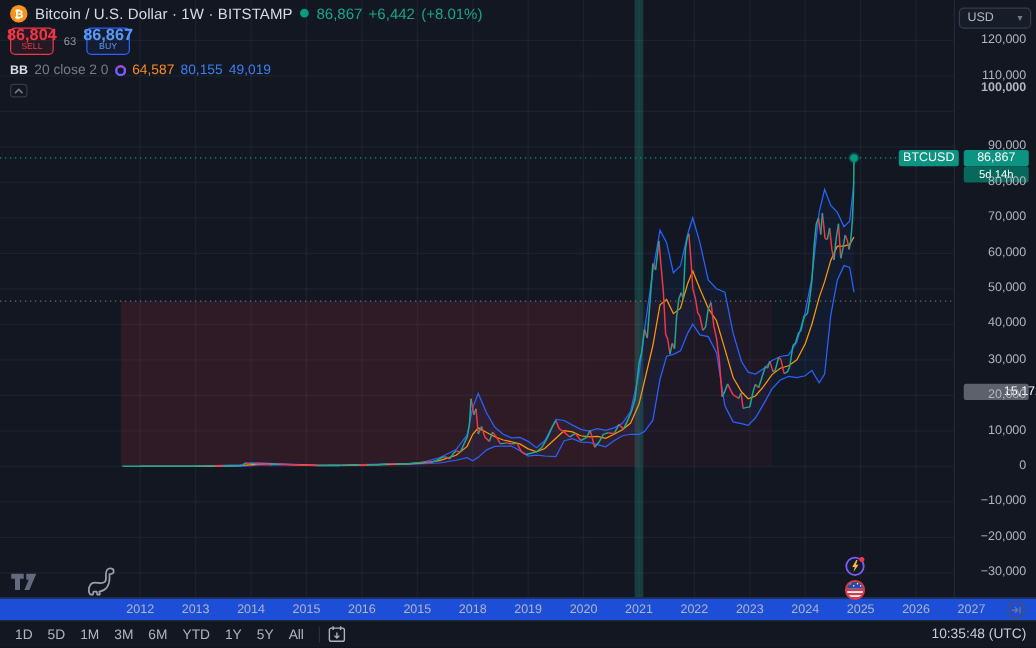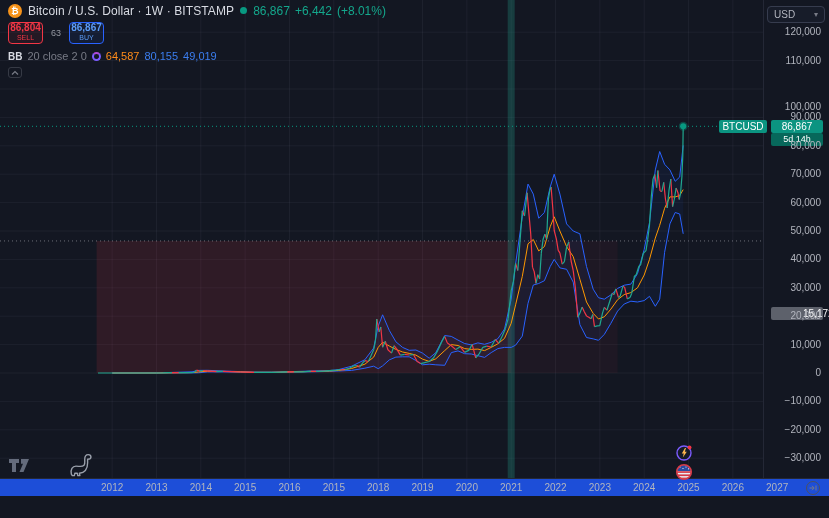--- a/index.html
+++ b/index.html
@@ -38,21 +38,21 @@
   #legend { position:absolute; left:8px; top:3px; z-index:5; }
   #title-row { display:flex; align-items:center; gap:6px; height:15px; cursor:pointer; }
   #btc-logo { width:14px; height:14px; border-radius:50%; background:#f7931a; color:#fff; font-size:9px; font-weight:bold; display:flex; align-items:center; justify-content:center; }
   #symbol-title { font-size:12px; color:#d8dbe3; letter-spacing:.1px; }
   #status-dot { width:7px; height:7px; border-radius:50%; background:#089981; }
   #last-price-row { display:flex; gap:5px; font-size:12px; color:#14a78c; }
   #buttons-row { display:flex; align-items:center; margin-top:4px; }
   .trade-btn { width:35px; height:22px; border-radius:4px; display:flex; flex-direction:column; align-items:center; justify-content:center; line-height:10px; cursor:pointer; }
   #sell-btn { border:1px solid #f23645; background:rgba(242,54,69,.08); color:#f23645; }
   #buy-btn  { border:1px solid #2962ff; background:rgba(41,98,255,.08); color:#5b9bf5; }
-  .trade-price { font-size:10px; font-weight:bold; }
+  .trade-price { font-size:13px; font-weight:bold; }
   .trade-label { font-size:7px; }
   #spread { width:26px; text-align:center; font-size:9px; color:#9598a1; }
   #bb-row { display:flex; align-items:center; gap:5px; margin-top:6px; font-size:11px; cursor:pointer; }
   #bb-name { color:#d8dbe3; font-weight:bold; font-size:10px; }
   #bb-params { color:#787b86; }
   #bb-loader { width:9px; height:9px; border-radius:50%; border:2px solid #7c5cff; border-top-color:#b04adb; }
   .bb-v0 { color:#ff8c1a; }
   .bb-v1, .bb-v2 { color:#3b7ef0; }
   #collapse-btn { margin-top:5px; width:14px; height:11px; border:1px solid #363a45; border-radius:3px; display:flex; align-items:center; justify-content:center; cursor:pointer; }
 
@@ -167,21 +167,21 @@
       <div class="ptick" style="top: 367.005px;">0</div>
       <div class="ptick" style="top: 338.605px;">10,000</div>
       <div class="ptick" style="top: 310.205px;">20,000</div>
       <div class="ptick" style="top: 281.805px;">30,000</div>
       <div class="ptick" style="top: 253.405px;">40,000</div>
       <div class="ptick" style="top: 225.005px;">50,000</div>
       <div class="ptick" style="top: 196.605px;">60,000</div>
       <div class="ptick" style="top: 168.205px;">70,000</div>
       <div class="ptick" style="top: 139.805px;">80,000</div>
       <div class="ptick" style="top: 111.406px; padding-left: 24px;">90,000</div>
-      <div class="ptick" style="top: 101px;">100,000</div>
+      <div class="ptick" style="top: 65px; font-weight: bold;">100,000</div>
       <div class="ptick" style="top: 54.6055px;">110,000</div>
       <div class="ptick" style="top: 26.2056px;">120,000</div>
     </div>
 
   <div id="time-axis">
     <div id="goto-realtime">
       <svg width="16" height="16" viewBox="0 0 16 16">
         <circle cx="8" cy="8" r="6.5" fill="none" stroke="#4c5160" stroke-width="1"></circle>
         <path d="M4.5 8 h4 M7 5.8 L9.2 8 L7 10.2 M11 5.5 v5" fill="none" stroke="#787b86" stroke-width="1"></path>
       </svg>
@@ -197,20 +197,41 @@
       <div class="ytick" style="left: 466.844px;">2020</div>
       <div class="ytick" style="left: 511.179px;">2021</div>
       <div class="ytick" style="left: 555.514px;">2022</div>
       <div class="ytick" style="left: 599.848px;">2023</div>
       <div class="ytick" style="left: 644.183px;">2024</div>
       <div class="ytick" style="left: 688.518px;">2025</div>
       <div class="ytick" style="left: 732.852px;">2026</div>
       <div class="ytick" style="left: 777.187px;">2027</div>
     </div>
 
+  <div id="toolbar">
+    <div id="ranges" style="display:flex;align-items:center;">
+        <div class="range-btn">1D</div>
+        <div class="range-btn">5D</div>
+        <div class="range-btn">1M</div>
+        <div class="range-btn">3M</div>
+        <div class="range-btn">6M</div>
+        <div class="range-btn">YTD</div>
+        <div class="range-btn">1Y</div>
+        <div class="range-btn">5Y</div>
+        <div class="range-btn">All</div>
+      </div>
+    <div class="tb-divider"></div>
+    <div id="goto-date">
+      <svg width="15" height="15" viewBox="0 0 15 15">
+        <rect x="1.5" y="2.5" width="12" height="10.5" rx="1.5" fill="none" stroke="#b2b5be" stroke-width="1.1"></rect>
+        <path d="M4.5 1 v3 M10.5 1 v3 M7.5 6 v4.5 M5.5 8.5 L7.5 10.5 L9.5 8.5" fill="none" stroke="#b2b5be" stroke-width="1.1"></path>
+      </svg>
+    </div>
+    <div id="clock">10:35:48 (UTC)</div>
+  </div>
 
   <div id="tv-logo">
     <svg width="24" height="15" viewBox="0 0 24 15">
       <polygon points="1,1 11,1 11,5 8,5 8,14 4,14 4,5 1,5" fill="#8b93a6" opacity="0.8"></polygon>
       <polygon points="13,1 21,1 15.5,14 11.5,14 15,5.8 13,5.8" fill="#8b93a6" opacity="0.8"></polygon>
     </svg>
   </div>
 
   <div id="dino-sticker">
     <svg width="28" height="30" viewBox="0 0 24 26">

